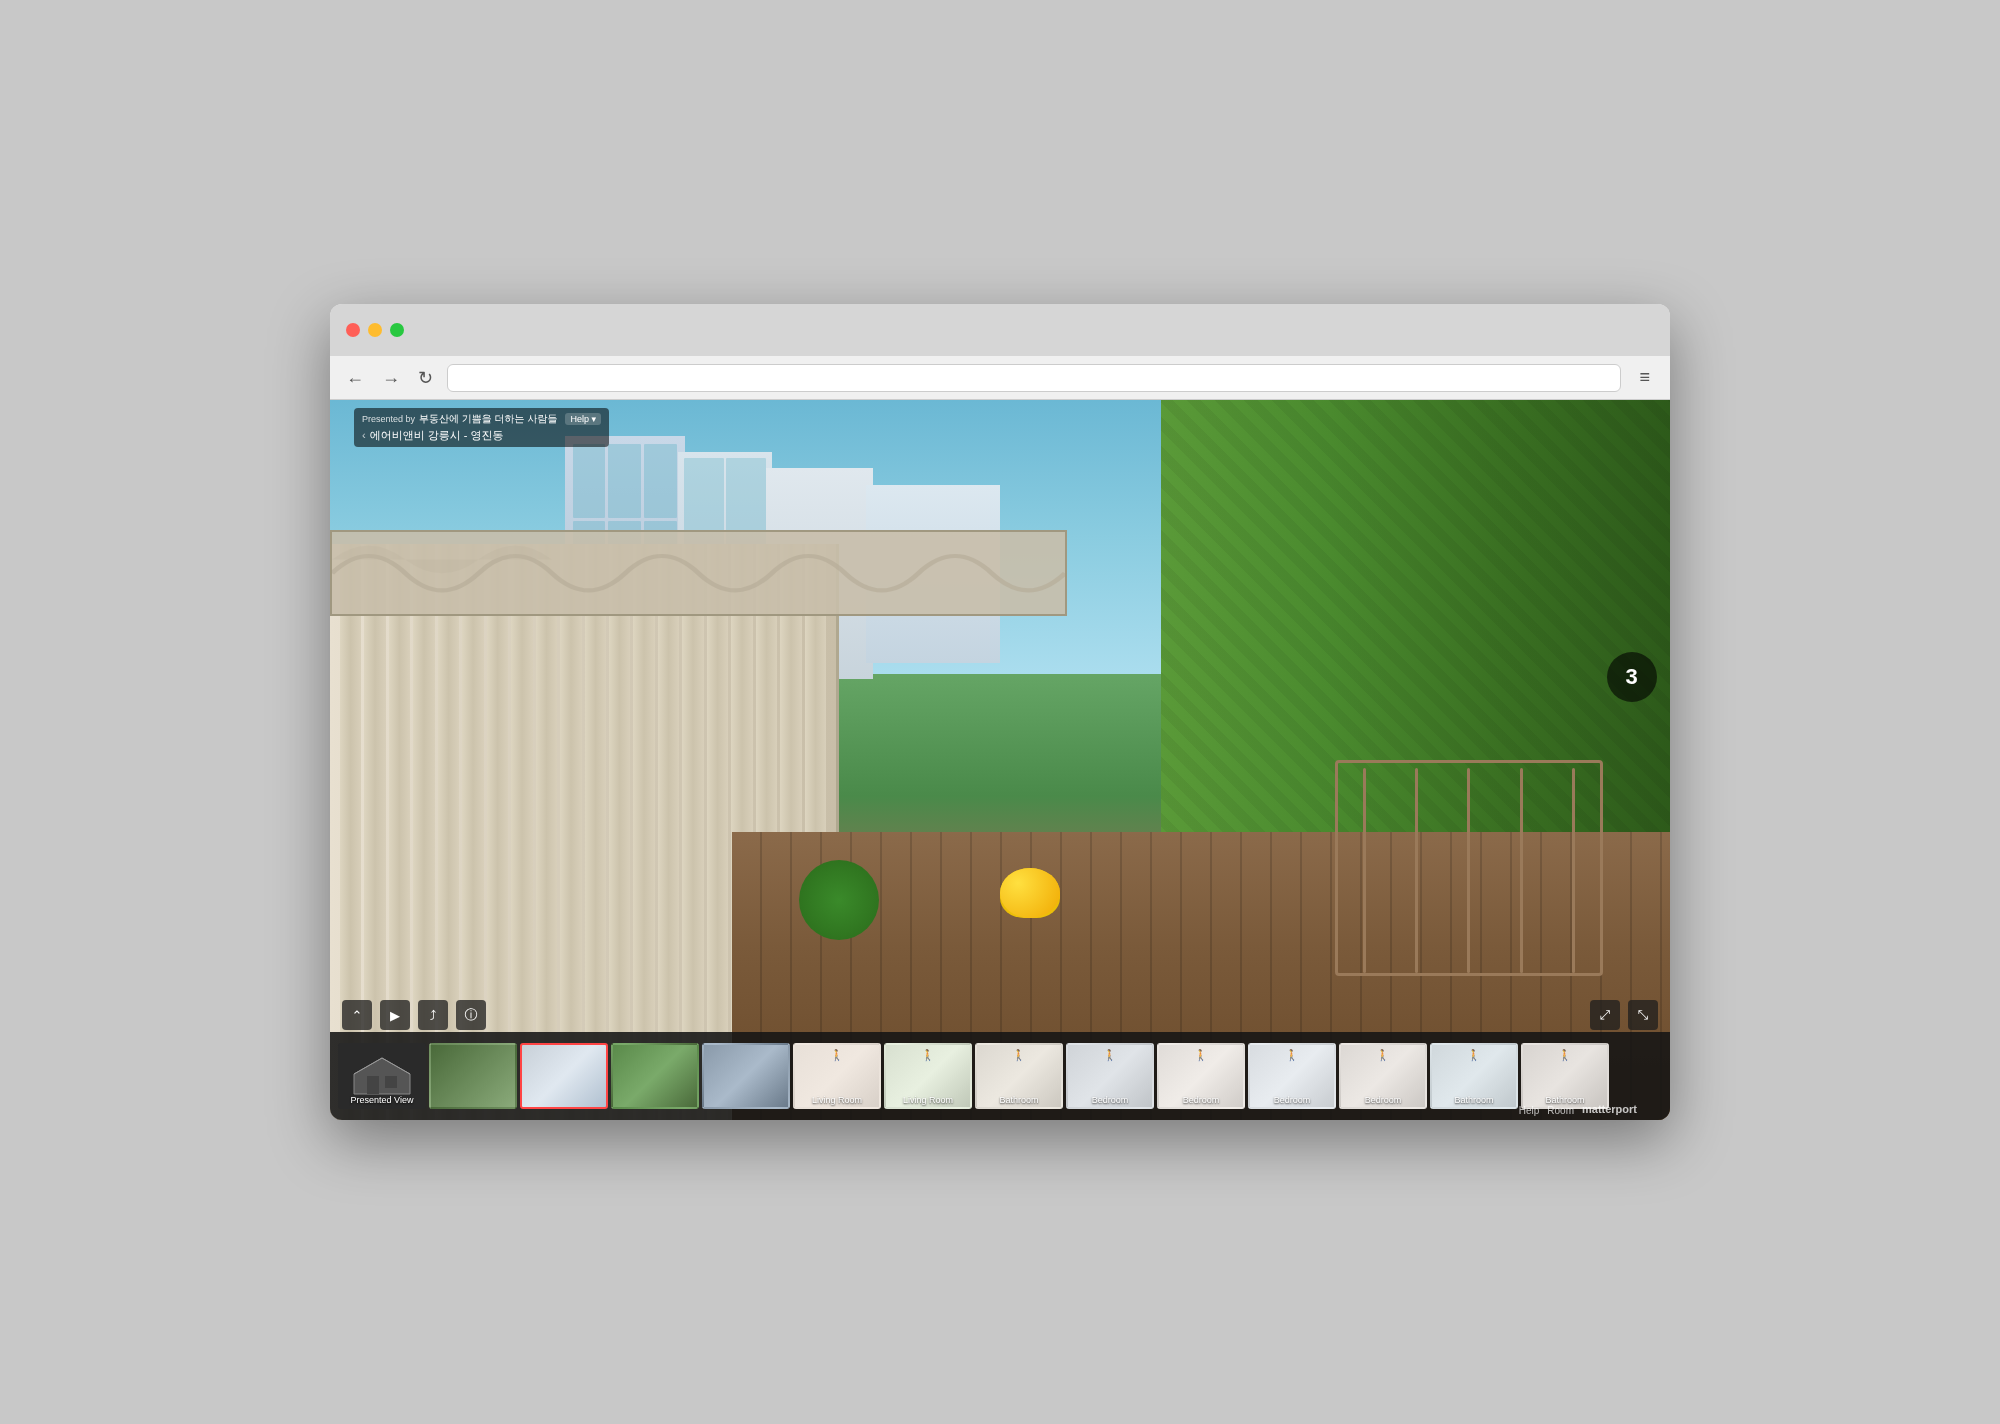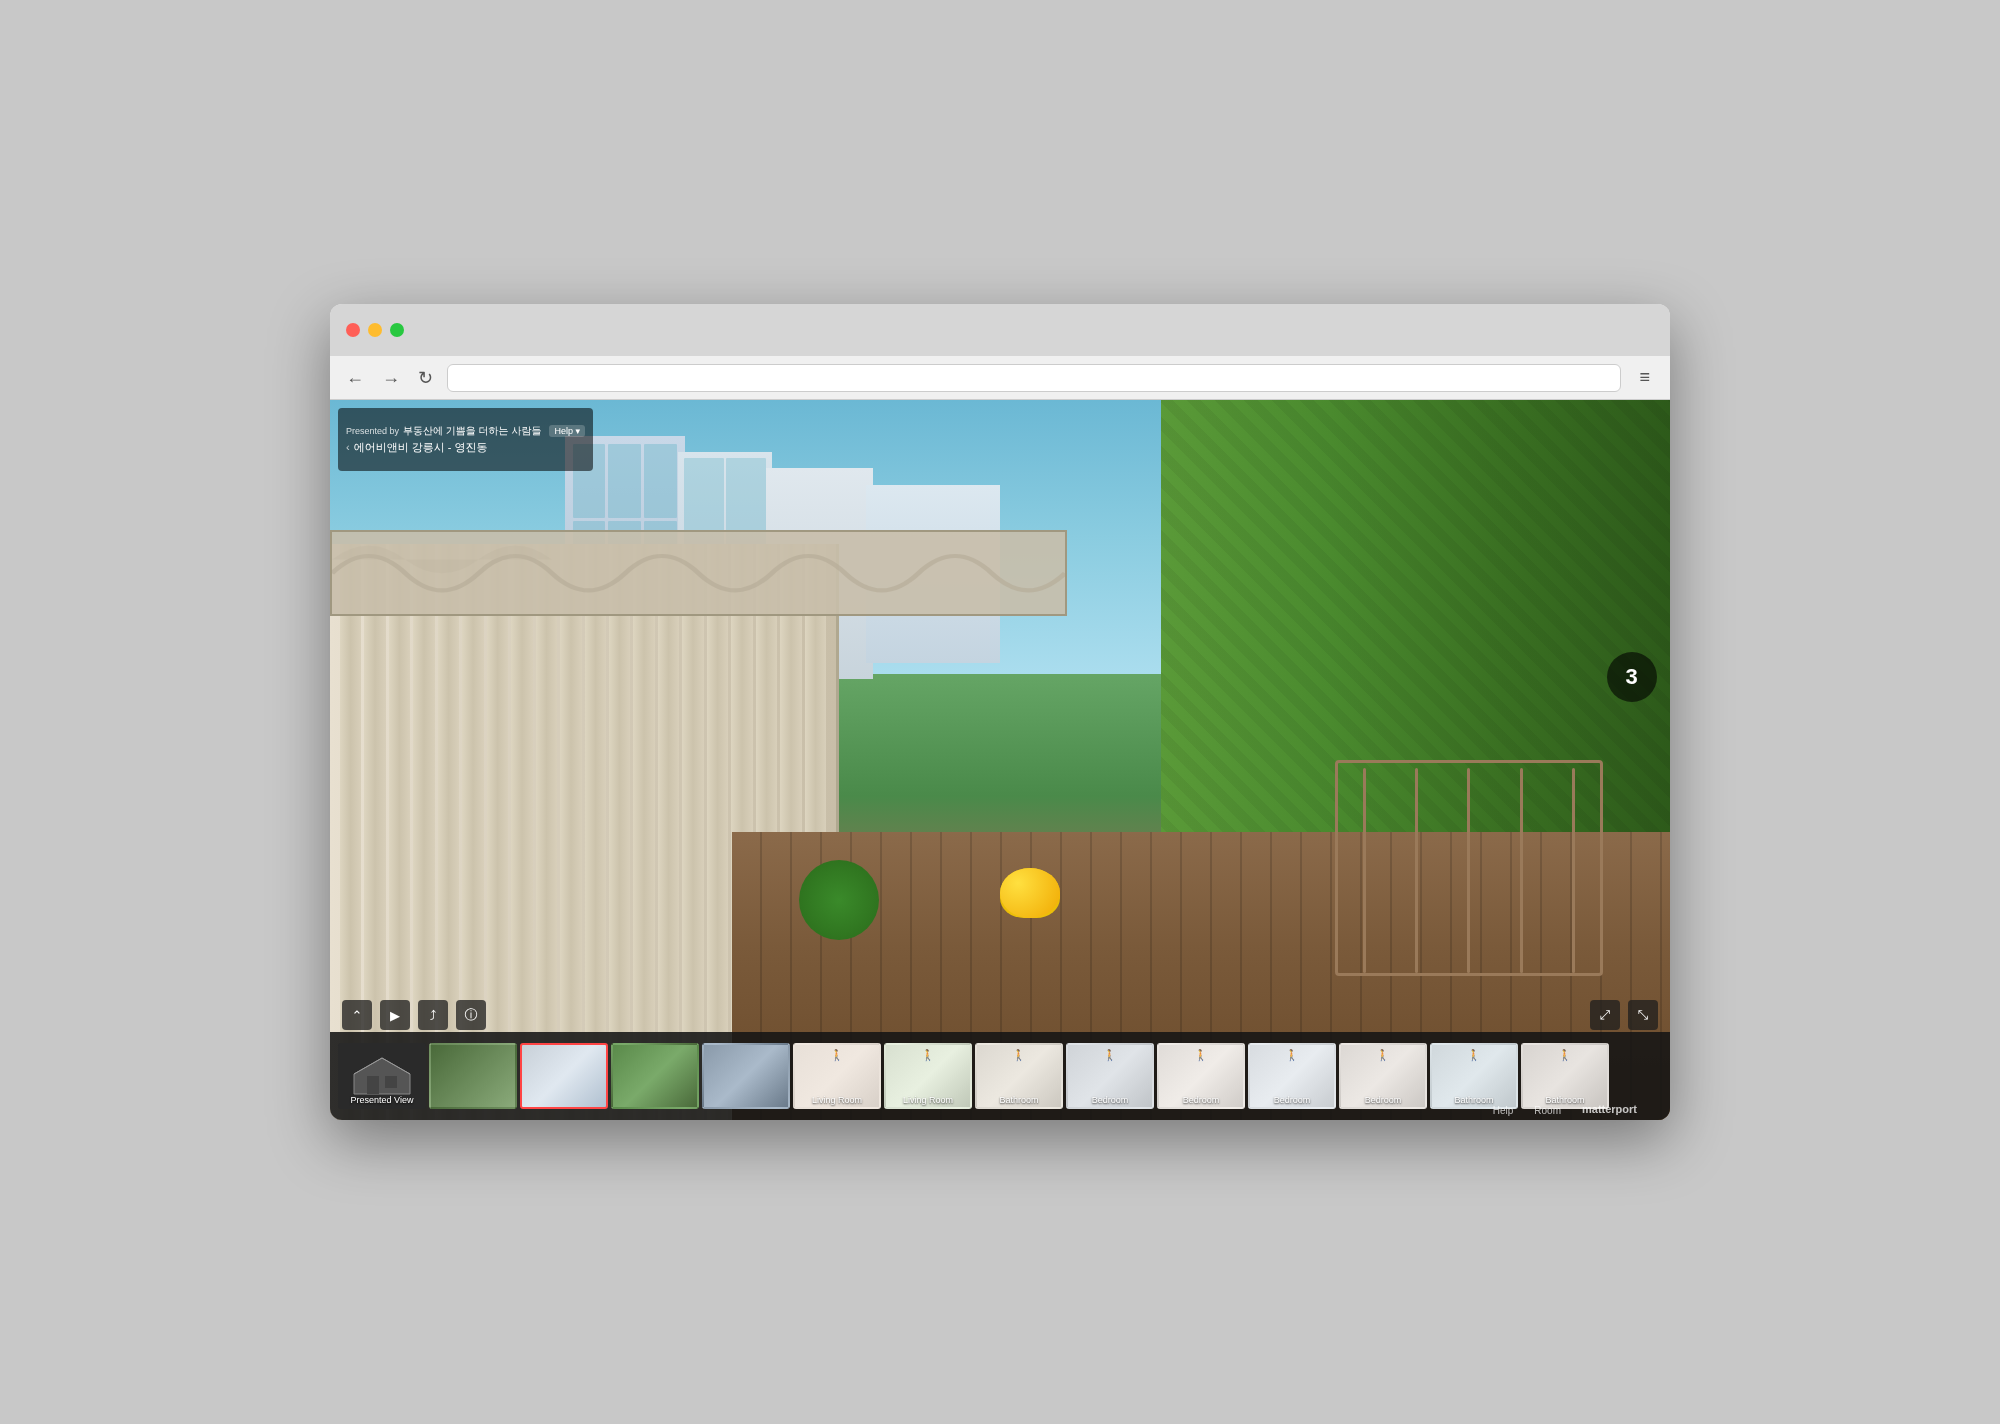--- a/index.html
+++ b/index.html
@@ -237,24 +237,24 @@
       left: 35%;
       width: 80px;
       height: 80px;
       background: radial-gradient(circle, #3a8a2a, #2a6a1a);
       border-radius: 50%;
     }
     
     .info-overlay {
       position: absolute;
       top: 8px;
-      left: 8px;
+      left: 24px;
       background: rgba(0,0,0,0.55);
       color: white;
-      padding: 16px 8px;
+      padding: 4px 8px;
       border-radius: 4px;
       font-size: 10px;
       line-height: 1.4;
     }
     .info-overlay .presented-by {
       font-size: 9px;
       opacity: 0.8;
     }
     .info-overlay .property-name {
       font-size: 11px;
@@ -369,21 +369,21 @@
     .t12 { background: linear-gradient(135deg, #dcd8d4, #ece8e4, #ccc8c4); }
     .t13 { background: linear-gradient(135deg, #d0d8dc, #e0e8ec, #c0c8cc); }
     .t14 { background: linear-gradient(135deg, #d8d4d0, #e8e4e0, #c8c4c0); }
 
     
     .footer-bar {
       position: absolute;
       bottom: 0;
       right: 0;
       display: flex;
-      gap: 21px;
+      gap: 8px;
       align-items: center;
       padding: 2px 8px;
       font-size: 10px;
       color: rgba(255,255,255,0.7);
       z-index: 10;
     }
     .matterport-logo {
       font-size: 11px;
       color: rgba(255,255,255,0.8);
       font-weight: 600;

